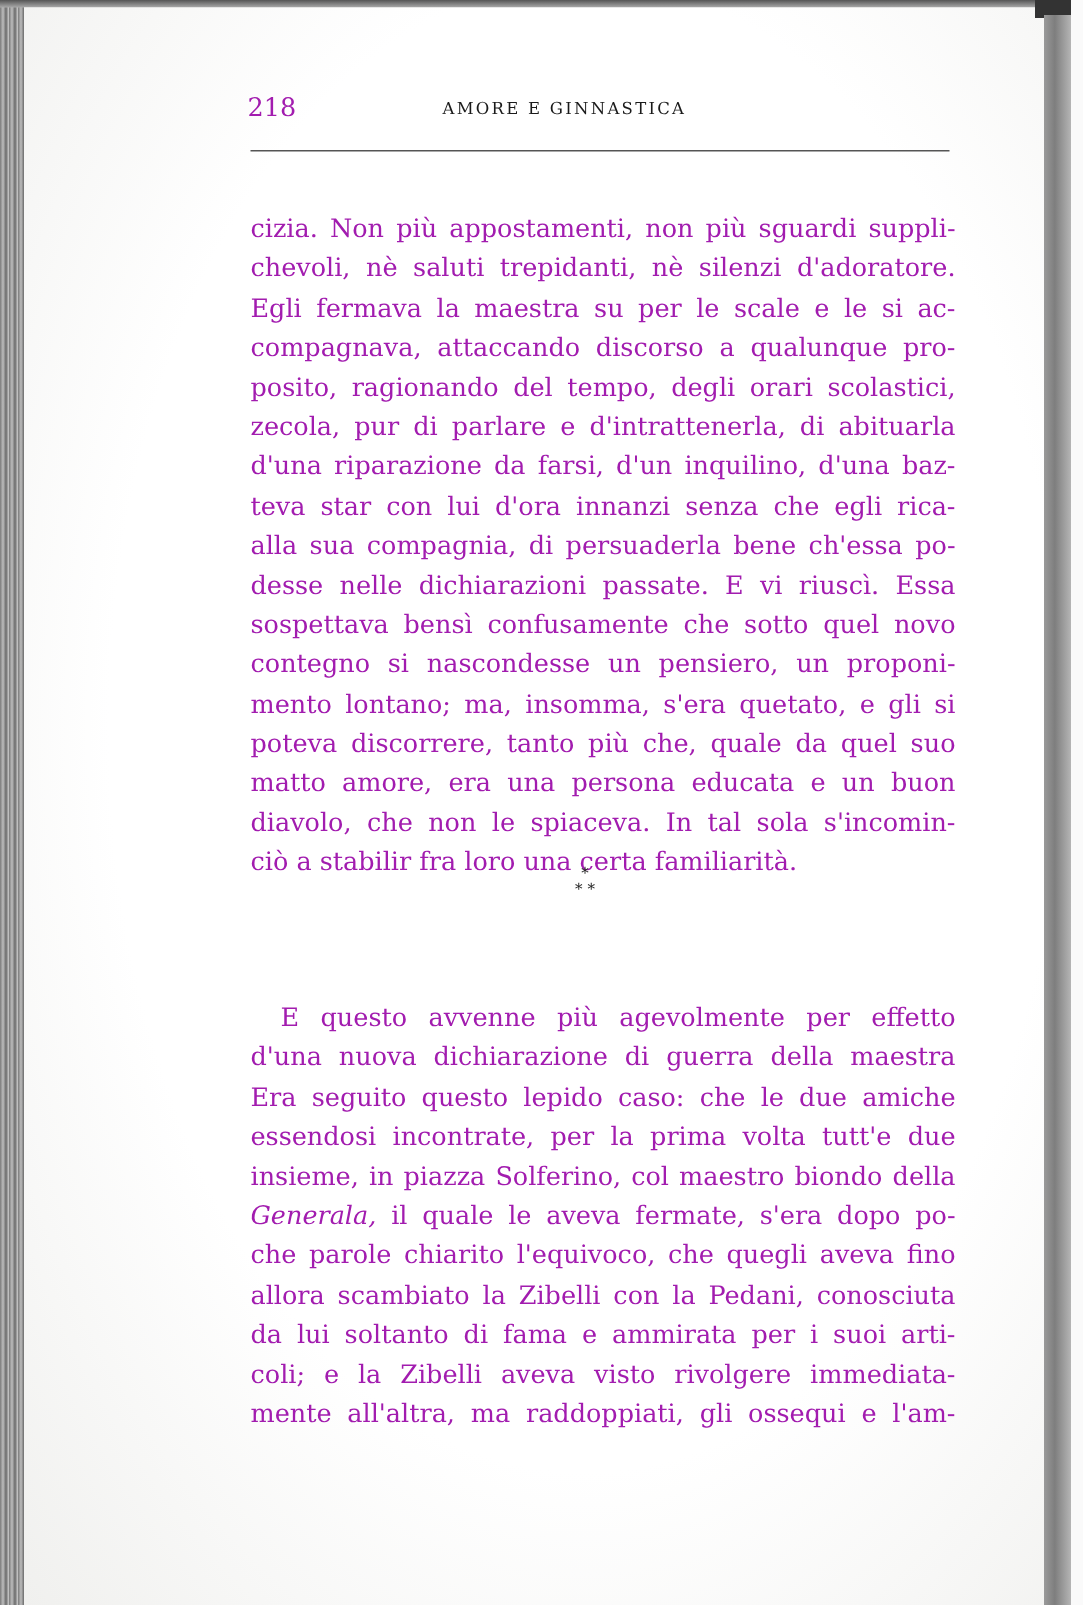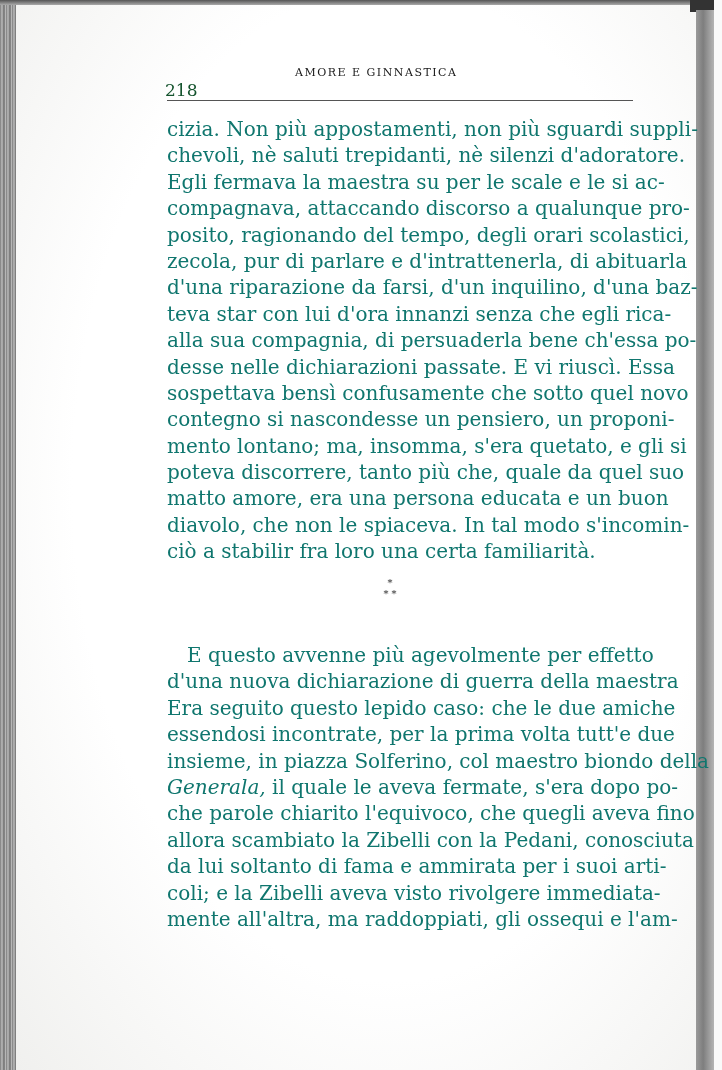--- a/index.html
+++ b/index.html
@@ -30,34 +30,34 @@
       background: #fafafa;
     }
     .page {
       position: absolute; left: 16px; top: 5px; width: 680px; height: 1065px;
       background: radial-gradient(ellipse at 55% 45%, #ffffff 60%, #f0f0ee 100%);
     }
     .running-head {
       position: absolute; left: 165px; top: 62px; width: 468px; height: 24px;
     }
     .page-number {
-      position: absolute; left: 0; top: 18px;
-      font-size: 17px; color: #14532d;
+      position: absolute; left: 0; top: 0;
+      font-size: 17px; color: #a21caf;
     }
     .running-title {
       position: absolute; left: 130px; top: 4px;
       font-size: 11px; letter-spacing: 1.5px; color: #1a1a1a;
     }
     .head-rule {
       position: absolute; left: 167px; top: 100px; width: 466px; height: 1px;
       background: #555;
     }
     .text-block {
       position: absolute; left: 167px; width: 470px;
-      font-size: 20px; color: #0f766e;
+      font-size: 17px; color: #a21caf; margin-top: 24px;
     }
     .line {
       height: 26.4px; line-height: 26.4px;
       white-space: nowrap;
       text-align: justify; text-align-last: justify;
     }
     .line.last { text-align-last: left; }
     .line.indent { padding-left: 20px; }
     .block-1 { top: 116px; }
     .block-2 { top: 642px; }
@@ -92,21 +92,21 @@
   <div class="line">zecola, pur di parlare e d'intrattenerla, di abituarla</div>
   <div class="line">d'una riparazione da farsi, d'un inquilino, d'una baz-</div>
   <div class="line">teva star con lui d'ora innanzi senza che egli rica-</div>
   <div class="line">alla sua compagnia, di persuaderla bene ch'essa po-</div>
   <div class="line">desse nelle dichiarazioni passate. E vi riuscì. Essa</div>
   <div class="line">sospettava bensì confusamente che sotto quel novo</div>
   <div class="line">contegno si nascondesse un pensiero, un proponi-</div>
   <div class="line">mento lontano; ma, insomma, s'era quetato, e gli si</div>
   <div class="line">poteva discorrere, tanto più che, quale da quel suo</div>
   <div class="line">matto amore, era una persona educata e un buon</div>
-  <div class="line">diavolo, che non le spiaceva. In tal modo s'incomin-</div>
+  <div class="line">diavolo, che non le spiaceva. In tal sola s'incomin-</div>
   <div class="line last">ciò a stabilir fra loro una certa familiarità.</div>
 </div>
 
 <div class="asterism">
   <div>*</div>
   <div>* *</div>
 </div>
 
 <div class="text-block block-2">
   <div class="line indent">E questo avvenne più agevolmente per effetto</div>

